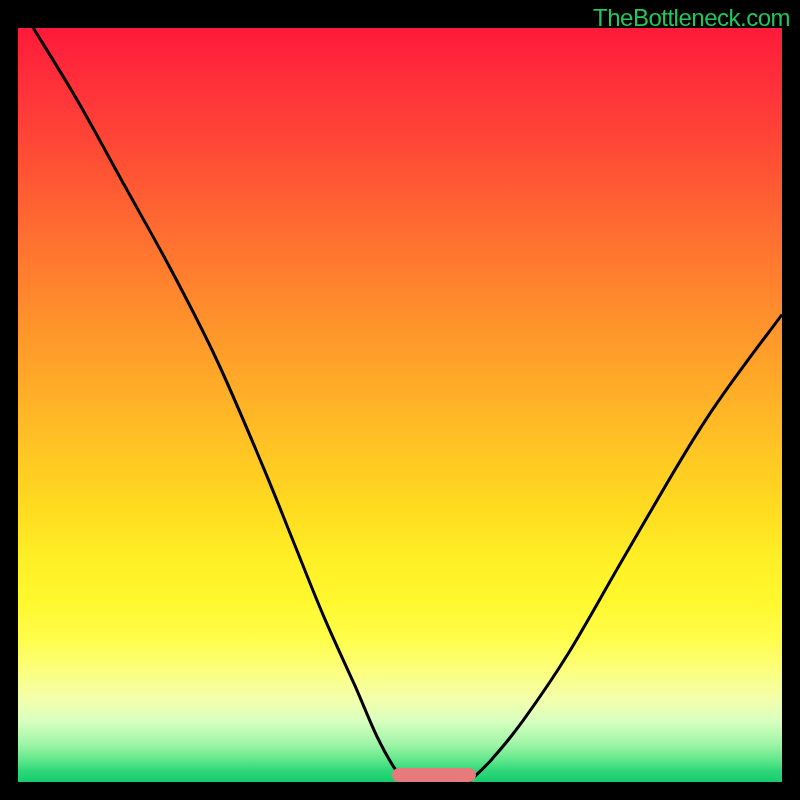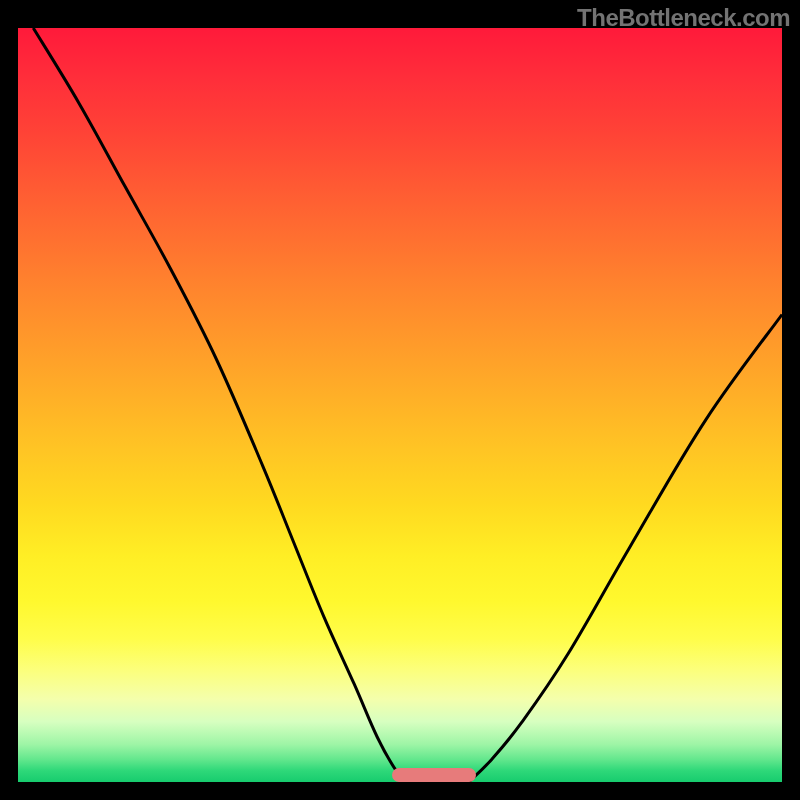--- a/index.html
+++ b/index.html
@@ -14,23 +14,23 @@
   .container {
     width: 800px;
     height: 800px;
     position: relative;
     background: #000;
   }
   .watermark {
     position: absolute;
     top: 4px;
     right: 10px;
-    color: #737373;
+    color: #22c55e;
     font-size: 24px;
-    font-weight: 700;
+    font-weight: 400;
     letter-spacing: -0.5px;
     z-index: 10;
   }
   .plot-area {
     position: absolute;
     left: 18px;
     top: 28px;
     width: 764px;
     height: 754px;
     overflow: hidden;

